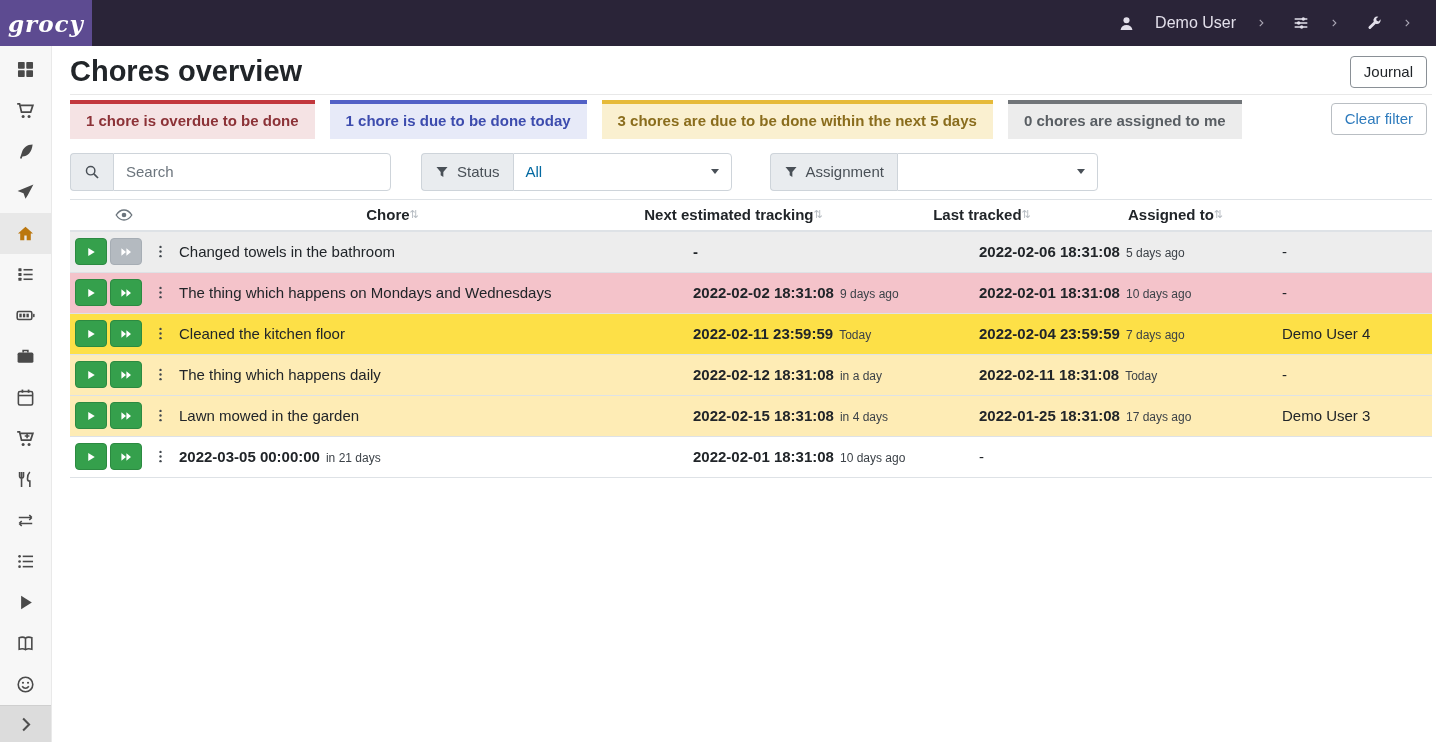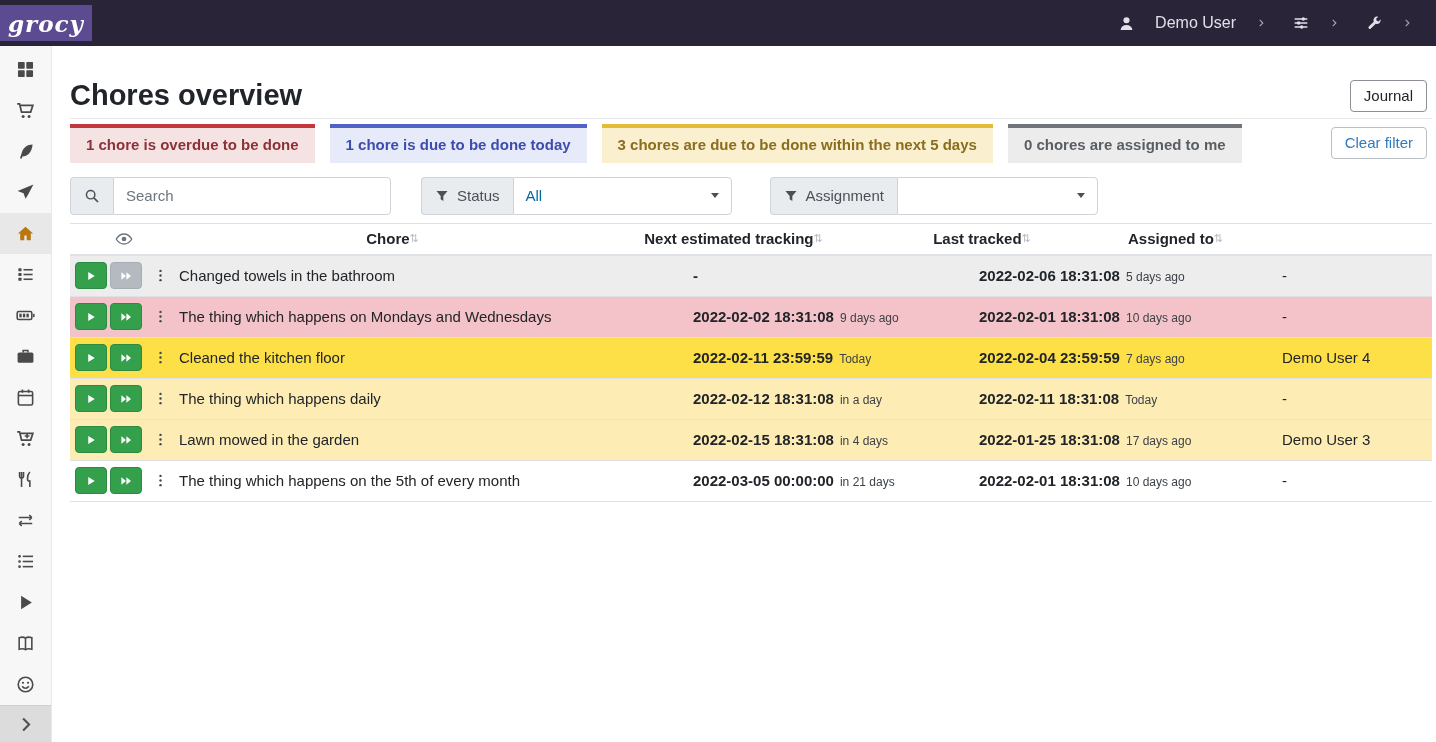--- a/index.html
+++ b/index.html
@@ -6,38 +6,38 @@
   html,body{width:1436px;height:742px;overflow:hidden}
   body{font-family:"Liberation Sans",sans-serif;background:#fff;color:#212529;font-size:15px}
 
   .icon-slot{display:inline-flex;align-items:center;justify-content:center}
   .icon-slot svg{width:100%;height:100%;display:block}
   .i10{width:10px;height:10px}.i14{width:14px;height:14px}.i16{width:16px;height:16px}
   .i17{width:17px;height:17px}.i18{width:18px;height:18px}
 
   
   .navbar{position:fixed;top:0;left:0;right:0;height:46px;background:#2a2438;display:flex;align-items:center;z-index:20}
-  .brand{width:92px;height:36px;background:#5d4b91;color:#fff;display:flex;align-items:center;justify-content:center;
+  .brand{width:92px;height:46px;background:#5d4b91;color:#fff;display:flex;align-items:center;justify-content:center;
          font-family:"DejaVu Serif",serif;font-style:italic;font-weight:bold;font-size:23px;letter-spacing:1px;cursor:pointer;text-decoration:none}
   .nav-right{margin-left:auto;display:flex;align-items:center;gap:27px;padding-right:24px}
   .nav-item{display:flex;align-items:center;gap:20px;cursor:pointer;font-size:16px;color:#e2dfea}
   .nav-item .chev{opacity:.7}
 
   
   .sidebar{position:fixed;top:46px;left:0;bottom:0;width:52px;background:#f7f7f7;border-right:1px solid #e9e9e9;
            display:flex;flex-direction:column;z-index:10}
   #sidebar-main{padding-top:3px}
   .side-item{height:41px;display:flex;align-items:center;justify-content:center;color:#4a4a4a;cursor:pointer}
   .side-item .icon-slot{width:19px;height:19px}
   .side-item.active{background:#e8e8e8;color:#bb770f}
   .side-bottom{margin-top:auto}
   .side-item.collapse-item{height:38px;background:#dcdcdc;border-top:1px solid #cfcfcf;color:#4f4f4f}
 
   
-  main{position:absolute;top:46px;left:52px;right:0;bottom:0;padding:32px 4px 0 18px;background:#fff}
+  main{position:absolute;top:46px;left:52px;right:0;bottom:0;padding:8px 4px 0 18px;background:#fff}
   .page-head{display:flex;justify-content:space-between;align-items:flex-start;border-bottom:1px solid #e8e8e8;padding-bottom:5px}
   h1{font-size:29px;font-weight:600;color:#212529;line-height:1.2}
   .btn-outline{background:#fff;border:1px solid #8a9096;border-radius:4px;padding:6px 13px;font-size:15px;color:#212529;cursor:pointer;font-family:inherit;line-height:1.2}
   .journal{margin-top:2px;margin-right:5px}
 
   
   .cards-row{display:flex;align-items:center;margin-top:5px}
   .cards{display:flex;gap:15px}
   .card{border-top:4px solid transparent;padding:8px 16px;font-weight:bold;font-size:15px;white-space:nowrap;cursor:pointer;line-height:1.25}
   .tone-danger{border-top-color:#c2383d;background:#f5e3e4;color:#8c3237}
@@ -593,21 +593,20 @@
       <button class="more-btn">
         <span class="icon-slot">
                 <svg viewBox="0 0 24 24" fill="currentColor" xmlns="http://www.w3.org/2000/svg">
                   <circle cx="12" cy="4.6" r="1.9"></circle>
                   <circle cx="12" cy="12" r="1.9"></circle>
                   <circle cx="12" cy="19.4" r="1.9"></circle>
                 </svg>
               </span>
       </button>
     </div>
-    <div class="td cell-chore">The thing which happens on the 5th of every month</div>
     <div class="td">
       <span class="ts next-val">2022-03-05 00:00:00</span><span class="rel next-rel">in 21 days</span>
     </div>
     <div class="td">
       <span class="ts last-val">2022-02-01 18:31:08</span><span class="rel last-rel">10 days ago</span>
     </div>
     <div class="td assigned">-</div>
   </div>
 </div>
   </section>

